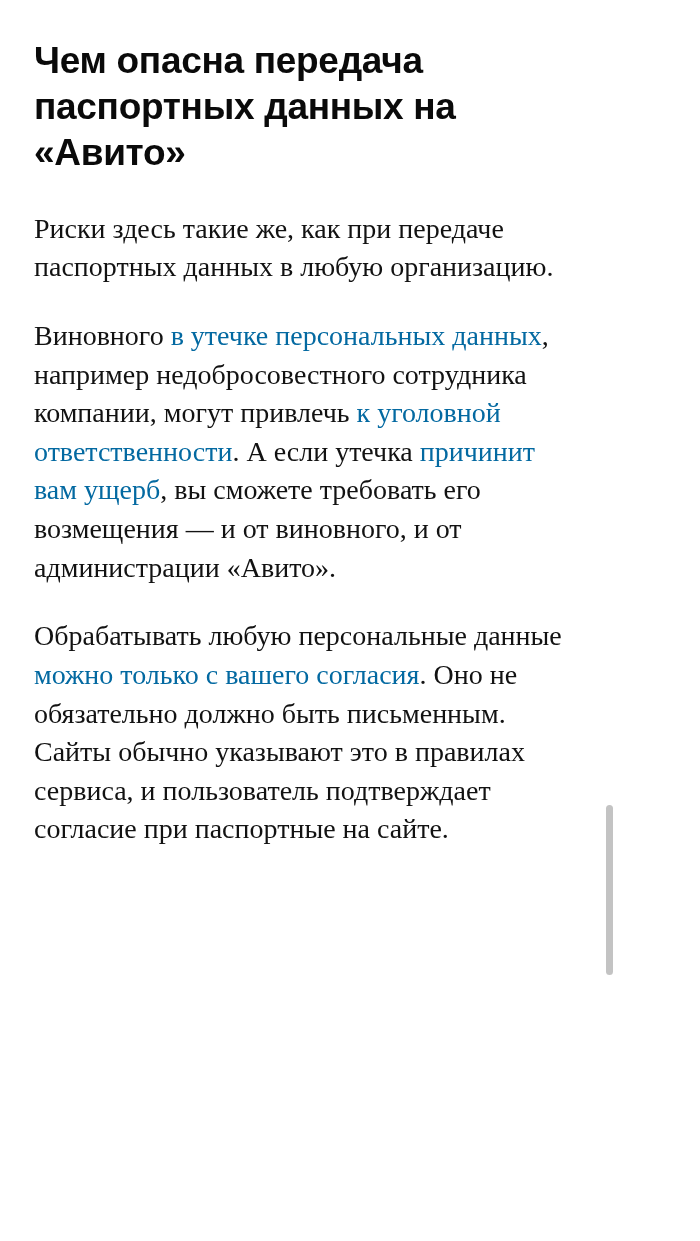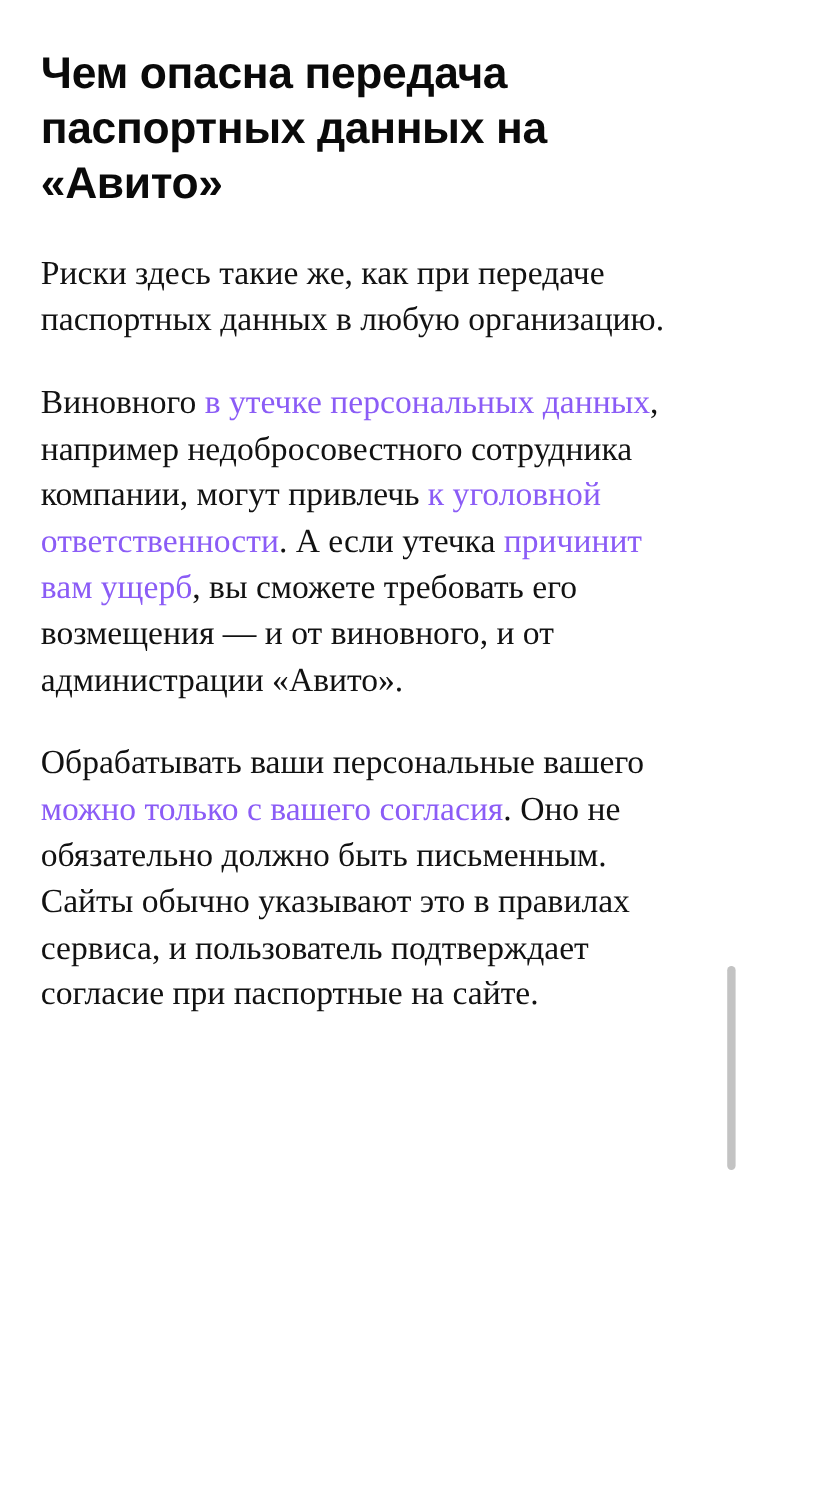--- a/index.html
+++ b/index.html
@@ -40,21 +40,21 @@
     font-size: 28px;
     line-height: 1.38;
     color: #121212;
     margin: 0 0 30px 0;
     max-width: 640px;
   }
   p.para:last-child {
     margin-bottom: 0;
   }
   a.inline-link {
-    color: #8b5cf6;
+    color: #0369a1;
     text-decoration: none;
   }
   .scrollbar {
     position: absolute;
     right: 3px;
     top: 805px;
     width: 7px;
     height: 170px;
     background: #c3c3c3;
     border-radius: 4px;
@@ -63,17 +63,17 @@
 </head>
 <body>
 
 <div class="page">
 
   <h1 class="article-title">Чем опасна передача паспортных данных на «Авито»</h1>
 
   <div class="body-text">
     <p class="para"><span>Риски здесь такие же, как при передаче паспортных данных в любую организацию.</span></p>
     <p class="para"><span>Виновного </span><a class="inline-link" href="#">в утечке персональных данных</a><span>, например недобросовестного сотрудника компании, могут привлечь </span><a class="inline-link" href="#">к уголовной ответственности</a><span>. А если утечка </span><a class="inline-link" href="#">причинит вам ущерб</a><span>, вы сможете требовать его возмещения — и от виновного, и от администрации «Авито».</span></p>
-    <p class="para"><span>Обрабатывать ваши персональные вашего </span><a class="inline-link" href="#">можно только с вашего согласия</a><span>. Оно не обязательно должно быть письменным. Сайты обычно указывают это в правилах сервиса, и пользователь подтверждает согласие при паспортные на сайте.</span></p>
+    <p class="para"><span>Обрабатывать любую персональные данные </span><a class="inline-link" href="#">можно только с вашего согласия</a><span>. Оно не обязательно должно быть письменным. Сайты обычно указывают это в правилах сервиса, и пользователь подтверждает согласие при паспортные на сайте.</span></p>
   </div>
 
   <div class="scrollbar"></div>
 </div>
 
 </body></html>

